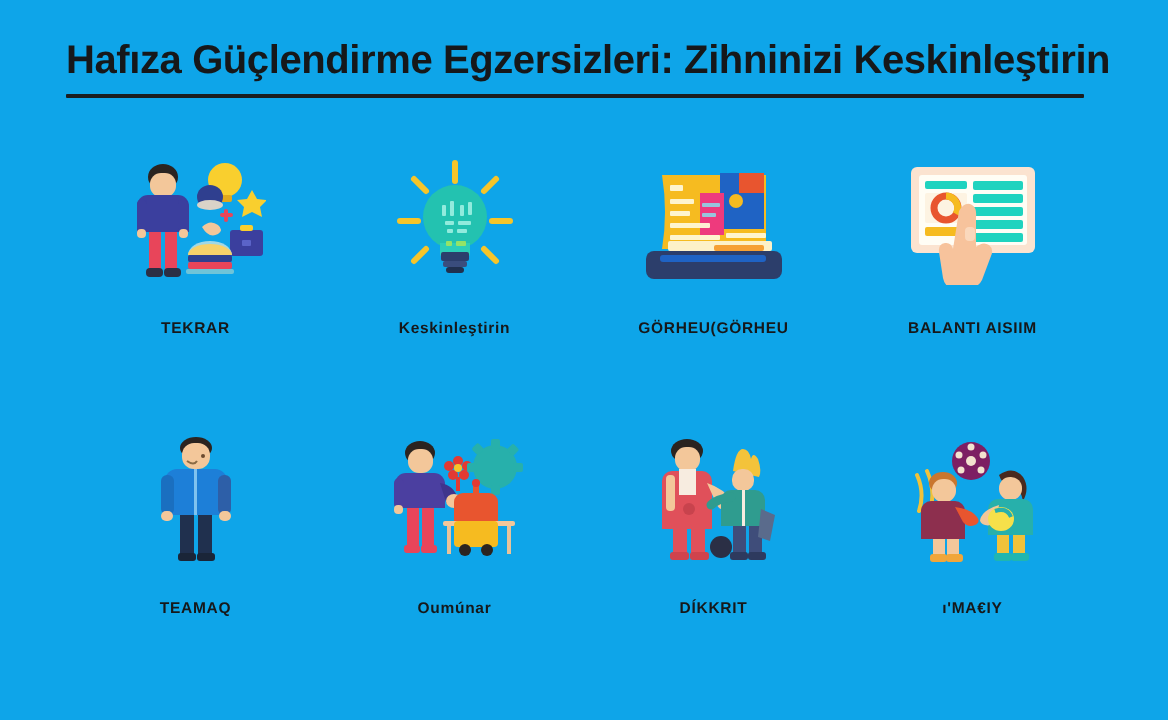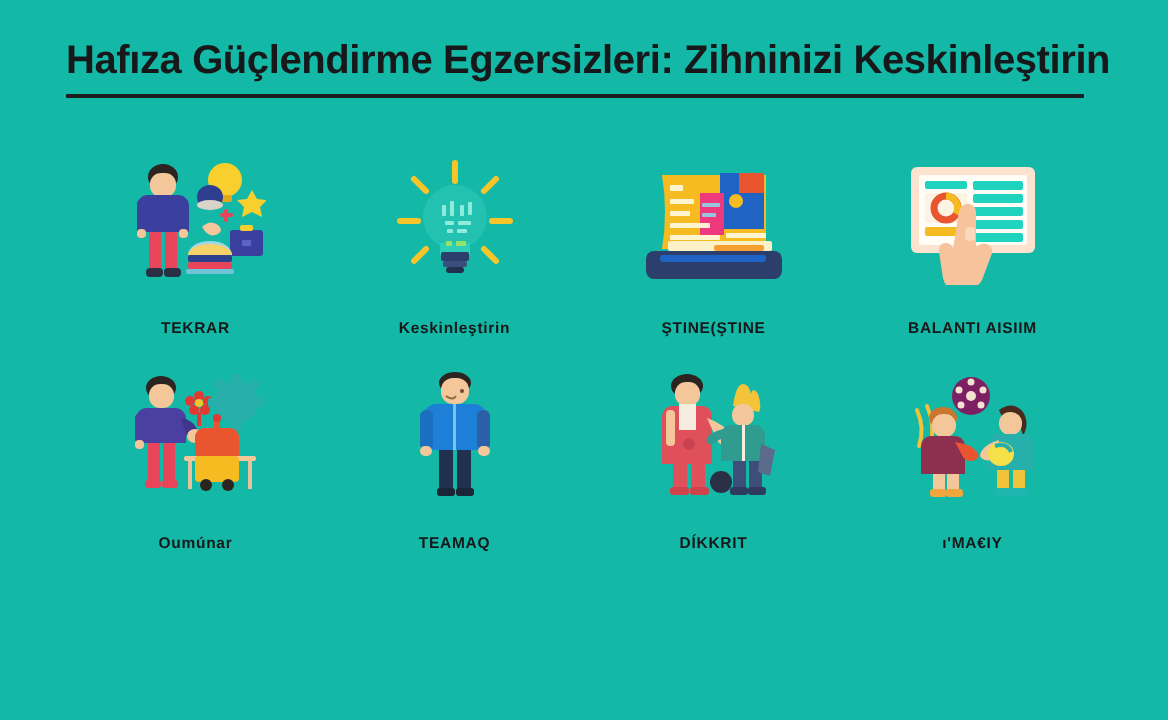--- a/index.html
+++ b/index.html
@@ -51,20 +51,21 @@
 
   
   .grid {
     position: absolute;
     left: 66px;
     top: 150px;
     width: 1036px;
     display: grid;
     grid-template-columns: repeat(4, 1fr);
     grid-template-rows: 215px 215px;
+    row-gap: 65px;
   }
 
   .card {
     display: flex;
     flex-direction: column;
     align-items: center;
     justify-content: flex-start;
   }
 
   .icon-wrap {
@@ -86,21 +87,21 @@
     text-align: center;
     white-space: nowrap;
   }
 
   
   .glitch { text-rendering: geometricPrecision; }
 </style>
 </head>
 <body style="background: rgb(253, 248, 236);">
 
-<div class="poster" style="background: #14b8a6;">
+<div class="poster" style="background: #0ea5e9;">
 
   <div class="title-block">
     <div class="poster-title glitch">Hafıza Güçlendirme Egzersizleri: Zihninizi Keskinleştirin</div>
     <div class="title-rule"></div>
   </div>
 
   <div class="grid">
 
     <div class="card">
       <div class="icon-wrap">
@@ -206,21 +207,21 @@
             <rect x="58" y="58" width="14" height="4" rx="1"></rect>
           </g>
 
           <rect x="24" y="86" width="104" height="10" rx="2" fill="#fdf1c8"></rect>
           <rect x="70" y="90" width="50" height="6" rx="2" fill="#f6a033"></rect>
 
           <path d="M10 96 h120 a8 8 0 0 1 8 8 v12 a8 8 0 0 1 -8 8 h-120 a8 8 0 0 1 -8 -8 v-12 a8 8 0 0 1 8 -8z" fill="#2c3e6b"></path>
           <rect x="16" y="100" width="106" height="7" rx="3" fill="#1f63c4"></rect>
         </svg>
       </div>
-      <div class="card-label glitch">ŞTINE(ŞTINE</div>
+      <div class="card-label glitch">GÖRHEU(GÖRHEU</div>
     </div>
 
     <div class="card">
       <div class="icon-wrap">
         <svg width="140" height="130" viewBox="0 0 140 130">
 
           <rect x="8" y="12" width="124" height="86" rx="6" fill="#fbe3d0"></rect>
           <rect x="16" y="20" width="108" height="70" rx="3" fill="#fffdf5"></rect>
 
           <rect x="22" y="26" width="42" height="8" rx="2" fill="#1fd3bf"></rect>
@@ -236,20 +237,44 @@
             <rect x="70" y="52" width="50" height="9" rx="2"></rect>
             <rect x="70" y="65" width="50" height="9" rx="2"></rect>
             <rect x="70" y="78" width="50" height="9" rx="2"></rect>
           </g>
 
           <path d="M56 56 q6 -10 13 -6 q5 3 4 12 l0 30 q7 -6 13 -2 q5 4 2 11 l-9 24 q-4 8 -14 8 h-14 q-9 0 -11 -10 l-4 -26 q-1 -8 6 -9 q6 -1 8 6 z" fill="#f7c39c"></path>
           <rect x="62" y="72" width="10" height="14" rx="4" fill="#fce6d2" opacity="0.6"></rect>
         </svg>
       </div>
       <div class="card-label glitch">BALANTI AISIIM</div>
+    </div>
+
+    <div class="card">
+      <div class="icon-wrap">
+        <svg width="90" height="130" viewBox="0 0 90 130">
+          <ellipse cx="45" cy="13" rx="16" ry="11" fill="#2b2420"></ellipse>
+          <rect x="31" y="8" width="28" height="26" rx="12" fill="#f3c79a"></rect>
+          <circle cx="52" cy="21" r="2" fill="#6b4a2f"></circle>
+          <path d="M36 26 q7 5 10 0" stroke="#8a6a44" stroke-width="2" fill="none"></path>
+
+          <path d="M26 34 h38 a12 12 0 0 1 12 12 v34 h-62 v-34 a12 12 0 0 1 12 -12z" fill="#1d7fd8"></path>
+          <rect x="10" y="40" width="13" height="40" rx="6" fill="#1a6fc0"></rect>
+          <rect x="67" y="40" width="13" height="40" rx="6" fill="#2d5fa8"></rect>
+          <rect x="43" y="34" width="3" height="46" fill="#7fc2ef"></rect>
+          <rect x="10" y="76" width="12" height="10" rx="5" fill="#f3c79a"></rect>
+          <rect x="68" y="76" width="12" height="10" rx="5" fill="#f3c79a"></rect>
+
+          <rect x="29" y="80" width="14" height="42" fill="#20304e"></rect>
+          <rect x="47" y="80" width="14" height="42" fill="#20304e"></rect>
+          <rect x="27" y="118" width="18" height="8" rx="3" fill="#1a2538"></rect>
+          <rect x="46" y="118" width="18" height="8" rx="3" fill="#1a2538"></rect>
+        </svg>
+      </div>
+      <div class="card-label glitch">TEAMAQ</div>
     </div>
 
     <div class="card">
       <div class="icon-wrap">
         <svg width="140" height="130" viewBox="0 0 140 130">
 
           <ellipse cx="35" cy="18" rx="15" ry="12" fill="#2b2420"></ellipse>
           <rect x="23" y="14" width="25" height="24" rx="11" fill="#f3c79a"></rect>
           <path d="M21 38 h28 a11 11 0 0 1 11 11 v24 h-50 v-24 a11 11 0 0 1 11 -11z" fill="#4b3fa0"></path>
           <rect x="9" y="43" width="10" height="31" rx="5" fill="#4b3fa0"></rect>
@@ -289,44 +314,20 @@
 
           <path d="M78 58 h26 a9 9 0 0 1 9 9 v19 h-44 v-19 a9 9 0 0 1 9 -9z" fill="#e8552f"></path>
           <rect x="88" y="50" width="6" height="9" fill="#e8552f"></rect>
           <circle cx="91" cy="48" r="4" fill="#e23a33"></circle>
           <rect x="69" y="86" width="44" height="26" rx="4" fill="#f6bb20"></rect>
           <circle cx="80" cy="115" r="6" fill="#2b2420"></circle>
           <circle cx="102" cy="115" r="6" fill="#2b2420"></circle>
         </svg>
       </div>
       <div class="card-label glitch">Oumúnar</div>
-    </div>
-
-    <div class="card">
-      <div class="icon-wrap">
-        <svg width="90" height="130" viewBox="0 0 90 130">
-          <ellipse cx="45" cy="13" rx="16" ry="11" fill="#2b2420"></ellipse>
-          <rect x="31" y="8" width="28" height="26" rx="12" fill="#f3c79a"></rect>
-          <circle cx="52" cy="21" r="2" fill="#6b4a2f"></circle>
-          <path d="M36 26 q7 5 10 0" stroke="#8a6a44" stroke-width="2" fill="none"></path>
-
-          <path d="M26 34 h38 a12 12 0 0 1 12 12 v34 h-62 v-34 a12 12 0 0 1 12 -12z" fill="#1d7fd8"></path>
-          <rect x="10" y="40" width="13" height="40" rx="6" fill="#1a6fc0"></rect>
-          <rect x="67" y="40" width="13" height="40" rx="6" fill="#2d5fa8"></rect>
-          <rect x="43" y="34" width="3" height="46" fill="#7fc2ef"></rect>
-          <rect x="10" y="76" width="12" height="10" rx="5" fill="#f3c79a"></rect>
-          <rect x="68" y="76" width="12" height="10" rx="5" fill="#f3c79a"></rect>
-
-          <rect x="29" y="80" width="14" height="42" fill="#20304e"></rect>
-          <rect x="47" y="80" width="14" height="42" fill="#20304e"></rect>
-          <rect x="27" y="118" width="18" height="8" rx="3" fill="#1a2538"></rect>
-          <rect x="46" y="118" width="18" height="8" rx="3" fill="#1a2538"></rect>
-        </svg>
-      </div>
-      <div class="card-label glitch">TEAMAQ</div>
     </div>
 
     <div class="card">
       <div class="icon-wrap">
         <svg width="130" height="130" viewBox="0 0 130 130">
 
           <ellipse cx="38" cy="16" rx="16" ry="12" fill="#2b2420"></ellipse>
           <rect x="26" y="12" width="25" height="24" rx="11" fill="#f3c79a"></rect>
           <rect x="30" y="34" width="17" height="12" fill="#f7ece0"></rect>
           <path d="M23 36 h30 a10 10 0 0 1 10 10 v48 h-50 v-48 a10 10 0 0 1 10 -10z" fill="#e0505a"></path>

